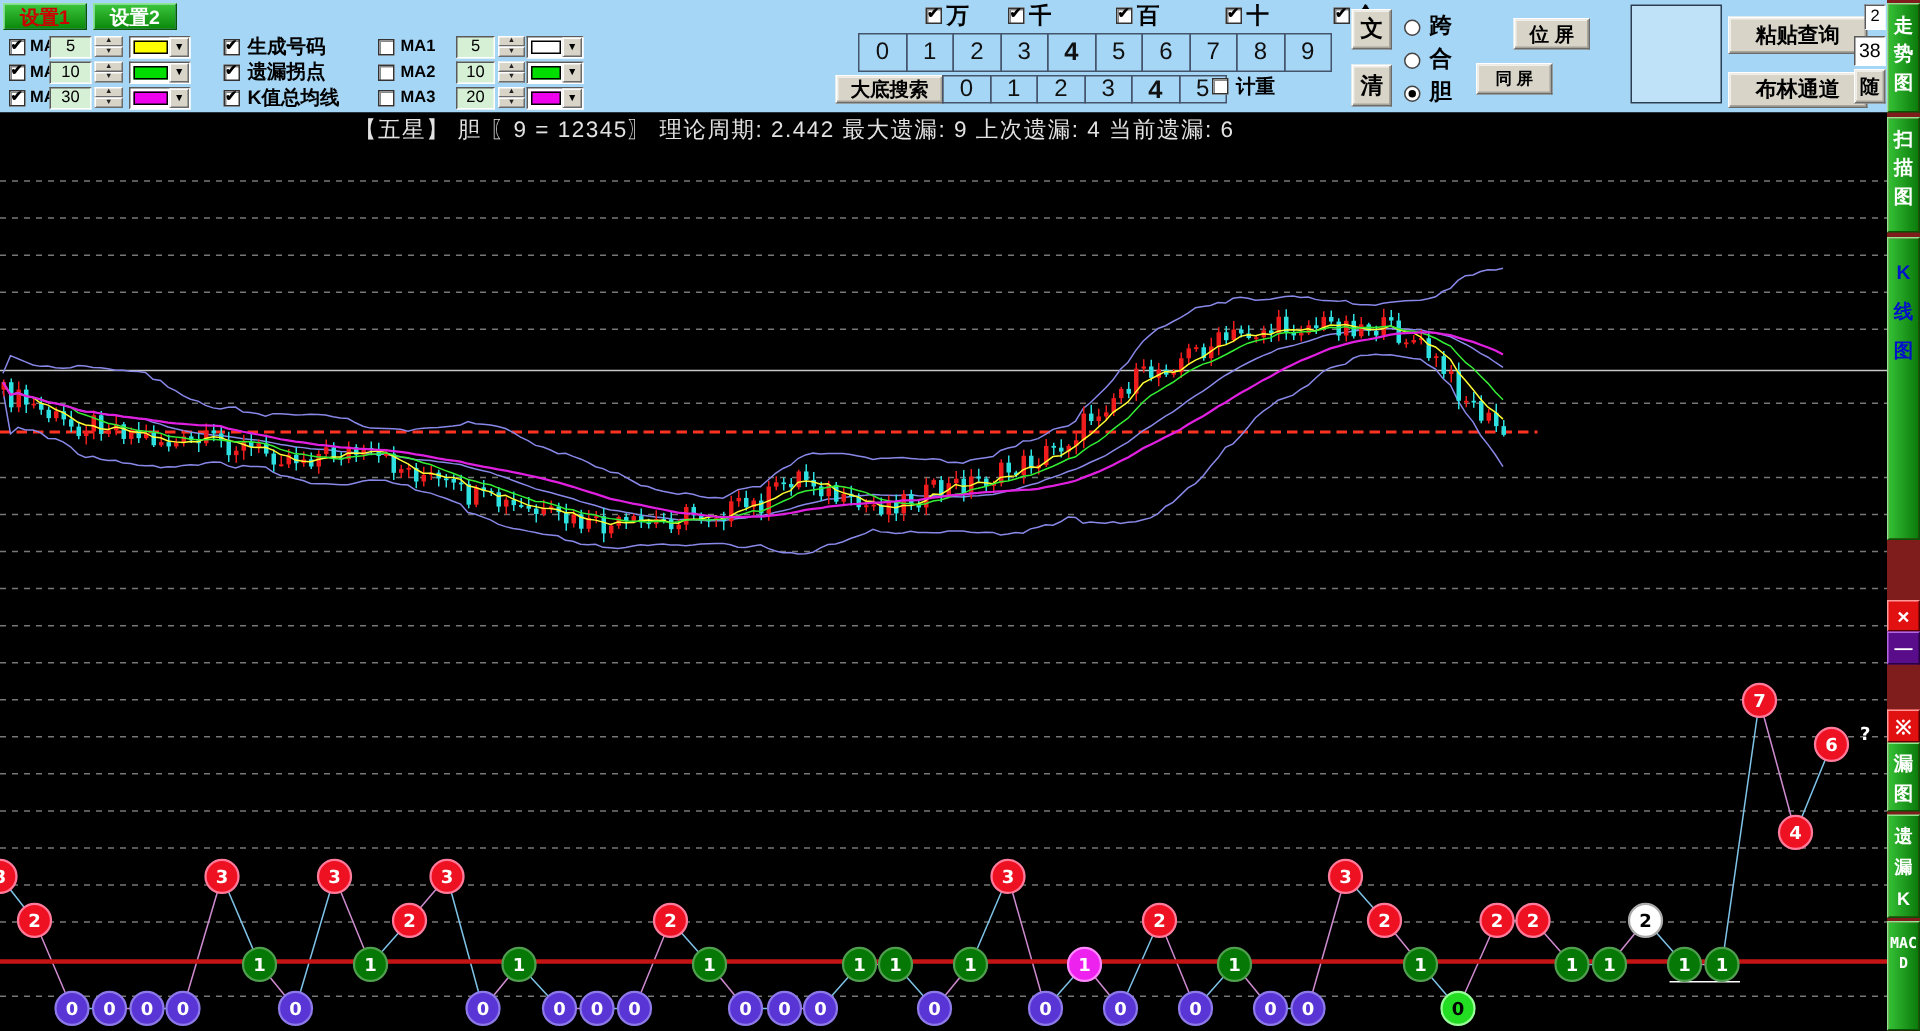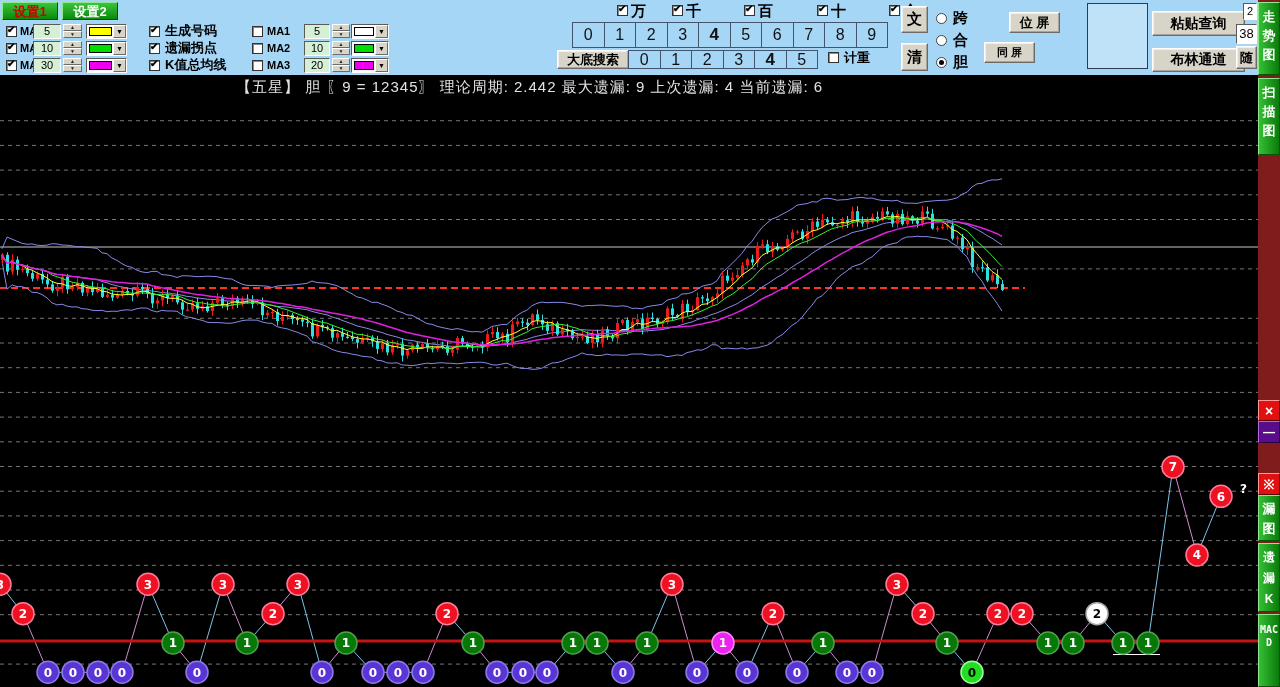--- a/index.html
+++ b/index.html
@@ -200,21 +200,21 @@
   <div class="btn abs" style="left:557px;top:50px;width:72px;height:19px;font-size:13px;font-weight:bold;">大底搜索</div>
   <div id="digit-row2" class="num-row" style="left:629px;top:50px;height:19px;">
       <div class="num-cell">0</div>
       <div class="num-cell">1</div>
       <div class="num-cell">2</div>
       <div class="num-cell">3</div>
       <div class="num-cell bold">4</div>
       <div class="num-cell">5</div>
     </div>
 
-  <div class="abs" style="left:828px;top:51px;width:73px;height:14px;">
+  <div class="abs" style="left:808px;top:51px;width:73px;height:14px;">
     <span class="cb" style="left:0;top:1px;"></span>
     <span class="olabel" style="left:16px;top:0;">计重</span>
   </div>
 
   <div class="btn abs" style="left:901px;top:6px;width:27px;height:27px;font-size:15px;font-weight:bold;">文</div>
   <div class="btn abs" style="left:901px;top:43px;width:27px;height:28px;font-size:15px;font-weight:bold;">清</div>
 
   <div id="radio-group" class="abs" style="left:936px;top:10px;width:45px;height:62px;">
       <span class="radio" style="left: 0px; top: 3px;"></span>
       <span class="olabel" style="left: 17px; top: 1px; font-size: 15px;">跨</span>
@@ -824,19 +824,20 @@
     <circle cx="1197" cy="455.98" r="11" fill="#ee1122" stroke="#ff7b9b" stroke-width="1.5"></circle>
     <text x="1197" y="455.98" text-anchor="middle" dy="0.36em" fill="#fff" font-size="12px" font-weight="bold" font-family="DejaVu Sans, sans-serif">4</text>
     <circle cx="1221" cy="397.31999999999994" r="11" fill="#ee1122" stroke="#ff7b9b" stroke-width="1.5"></circle>
     <text x="1221" y="397.31999999999994" text-anchor="middle" dy="0.36em" fill="#fff" font-size="12px" font-weight="bold" font-family="DejaVu Sans, sans-serif">6</text>
     <text x="1240" y="394.31999999999994" fill="#ffffff" font-size="12px" font-weight="bold" font-family="DejaVu Sans, sans-serif">?</text>
   </svg>
 
 <div id="sidebar" class="abs">
   <div class="vtab" style="top:2px;height:73px;">走势图</div>
   <div class="vtab" style="top:78px;height:77px;">扫描图</div>
+  <div class="vtab" style="top:158px;height:202px;color:#0011cc;line-height:26px;padding-top:10px;">K线图</div>
   <div class="sq" style="top:400px;height:21px;background:#e11111;font-size:14px;">×</div>
   <div class="sq" style="top:421px;height:22px;background:#5a0d8a;border-color:#b366e0 #2a0044 #2a0044 #b366e0;font-size:12px;">—</div>
   <div class="sq" style="top:473px;height:22px;background:#e11111;font-size:13px;">※</div>
   <div class="vtab" style="top:495px;height:46px;line-height:20px;padding-top:3px;">漏图</div>
   <div class="vtab" style="top:543px;height:69px;line-height:21px;padding-top:3px;font-size:12px;">遗漏K</div>
   <div class="vtab" style="top:614px;height:73px;font-family:'DejaVu Sans Mono',monospace;font-size:10px;line-height:13px;padding-top:8px;">MACD</div>
 </div>
 
 </body></html>

